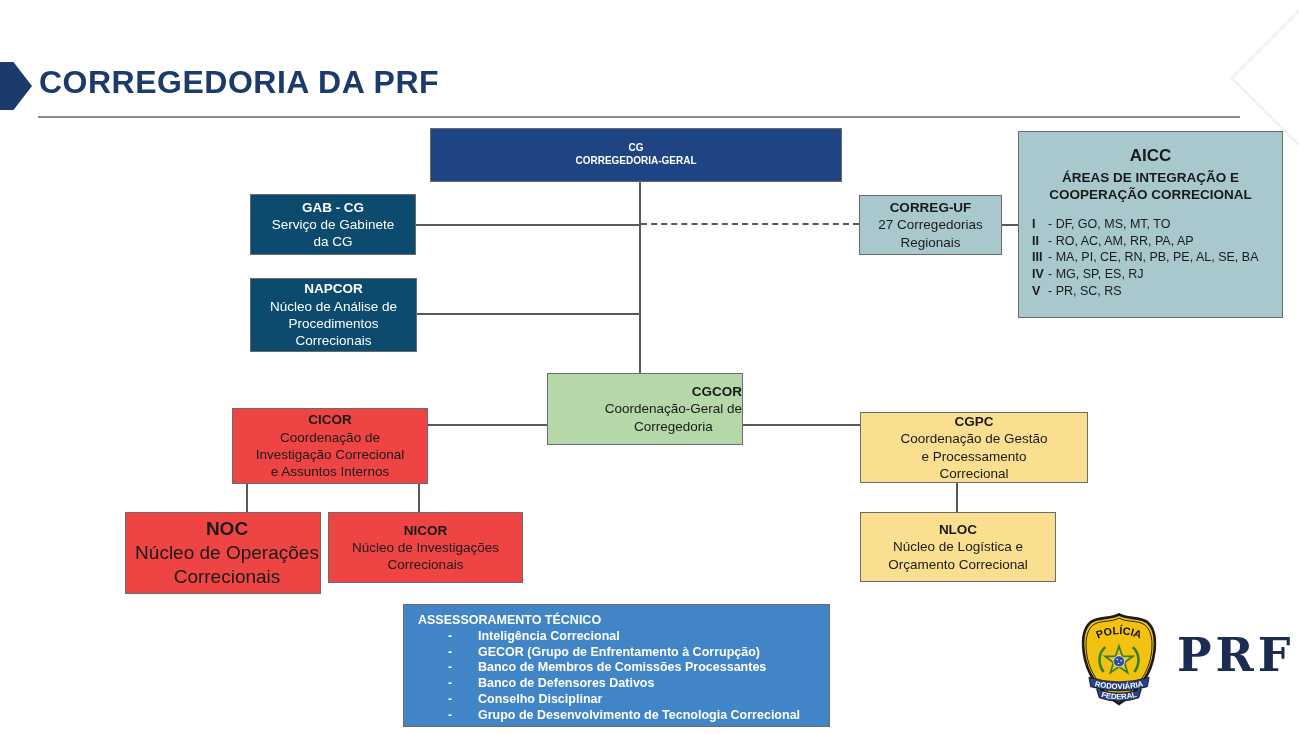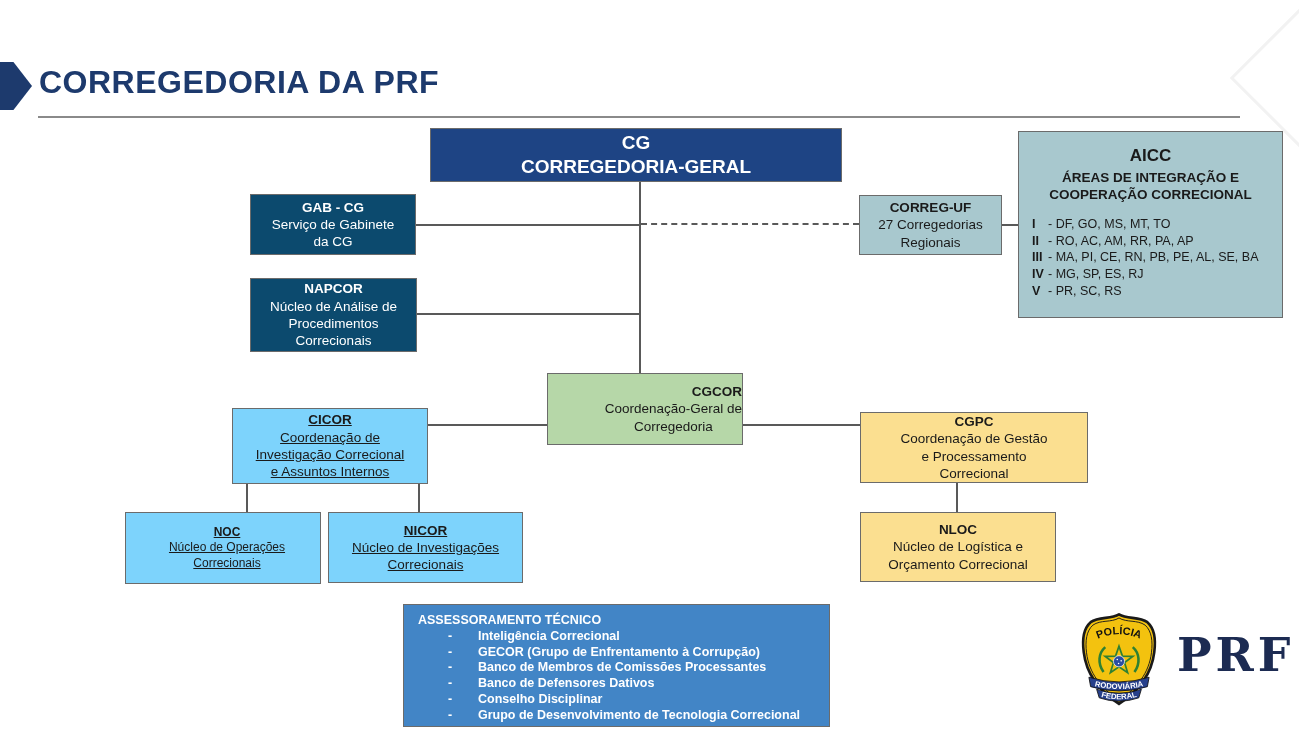--- a/index.html
+++ b/index.html
@@ -18,30 +18,30 @@
   
   .box{position:absolute;box-sizing:border-box;border:1.5px solid #6b6b6b;
       display:flex;flex-direction:column;justify-content:center;align-items:center;
       text-align:center;line-height:1.28;color:#1a1a1a;}
   .box .acr{font-weight:bold;}
   .box .nm{white-space:pre-line;}
   .navy{background:#1e4484;color:#ffffff;}
   .blue{background:#0c4a6e;color:#ffffff;}
   .teal{background:#a8c8ce;}
   .green{background:#b6d7a8;}
-  .pink{background:#7dd3fc;text-decoration:underline;}
+  .pink{background:#ef4444;}
   .yellow{background:#fbdf90;}
 
-  #box-cg{left:430px;top:128px;width:412px;height:54px;font-size:19px;font-weight:bold;}
+  #box-cg{left:430px;top:128px;width:412px;height:54px;font-size:10px;font-weight:bold;}
   #box-gab{left:250px;top:194px;width:166px;height:61px;font-size:13.5px;}
   #box-napcor{left:250px;top:278px;width:167px;height:74px;font-size:13.5px;}
   #box-correg{left:859px;top:195px;width:143px;height:60px;font-size:13.5px;}
   #box-cgcor{left:547px;top:373px;width:196px;height:72px;font-size:13.5px;align-items:flex-end;}
   #box-cicor{left:232px;top:408px;width:196px;height:76px;font-size:13.5px;}
-  #box-noc{left:125px;top:512px;width:196px;height:72px;font-size:12px;padding-left:8px;}
+  #box-noc{left:125px;top:512px;width:196px;height:82px;font-size:19px;padding-left:8px;}
   #box-nicor{left:328px;top:512px;width:195px;height:71px;font-size:13.5px;}
   #box-cgpc{left:860px;top:412px;width:228px;height:71px;font-size:13.5px;}
   #box-nloc{left:860px;top:512px;width:196px;height:70px;font-size:13.5px;}
 
   
   #box-aicc{left:1018px;top:131px;width:265px;height:187px;justify-content:flex-start;
       padding-top:13px;font-size:13.5px;}
   #box-aicc .aicc-acr{font-size:17px;font-weight:bold;}
   #box-aicc .aicc-name{font-weight:bold;white-space:pre-line;margin-top:2px;}
   .aicc-list{margin-top:13px;align-self:stretch;text-align:left;padding-left:13px;

